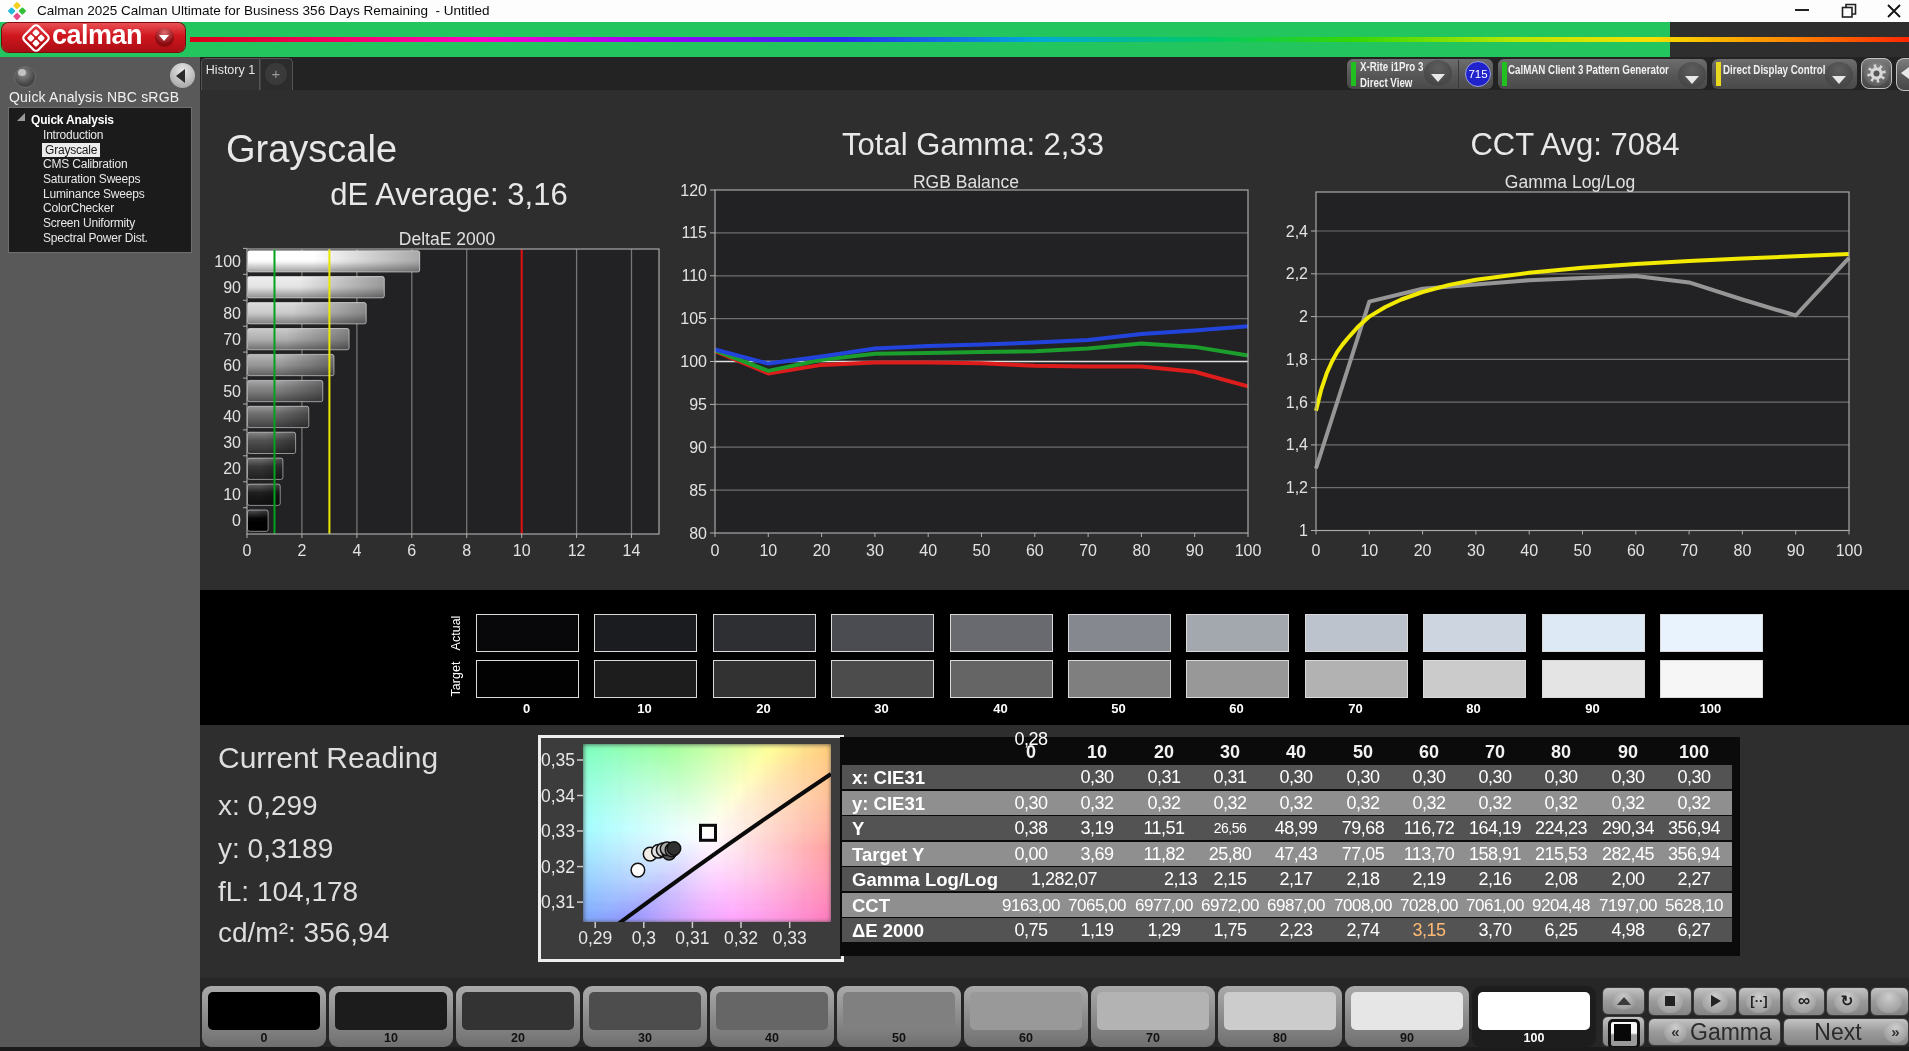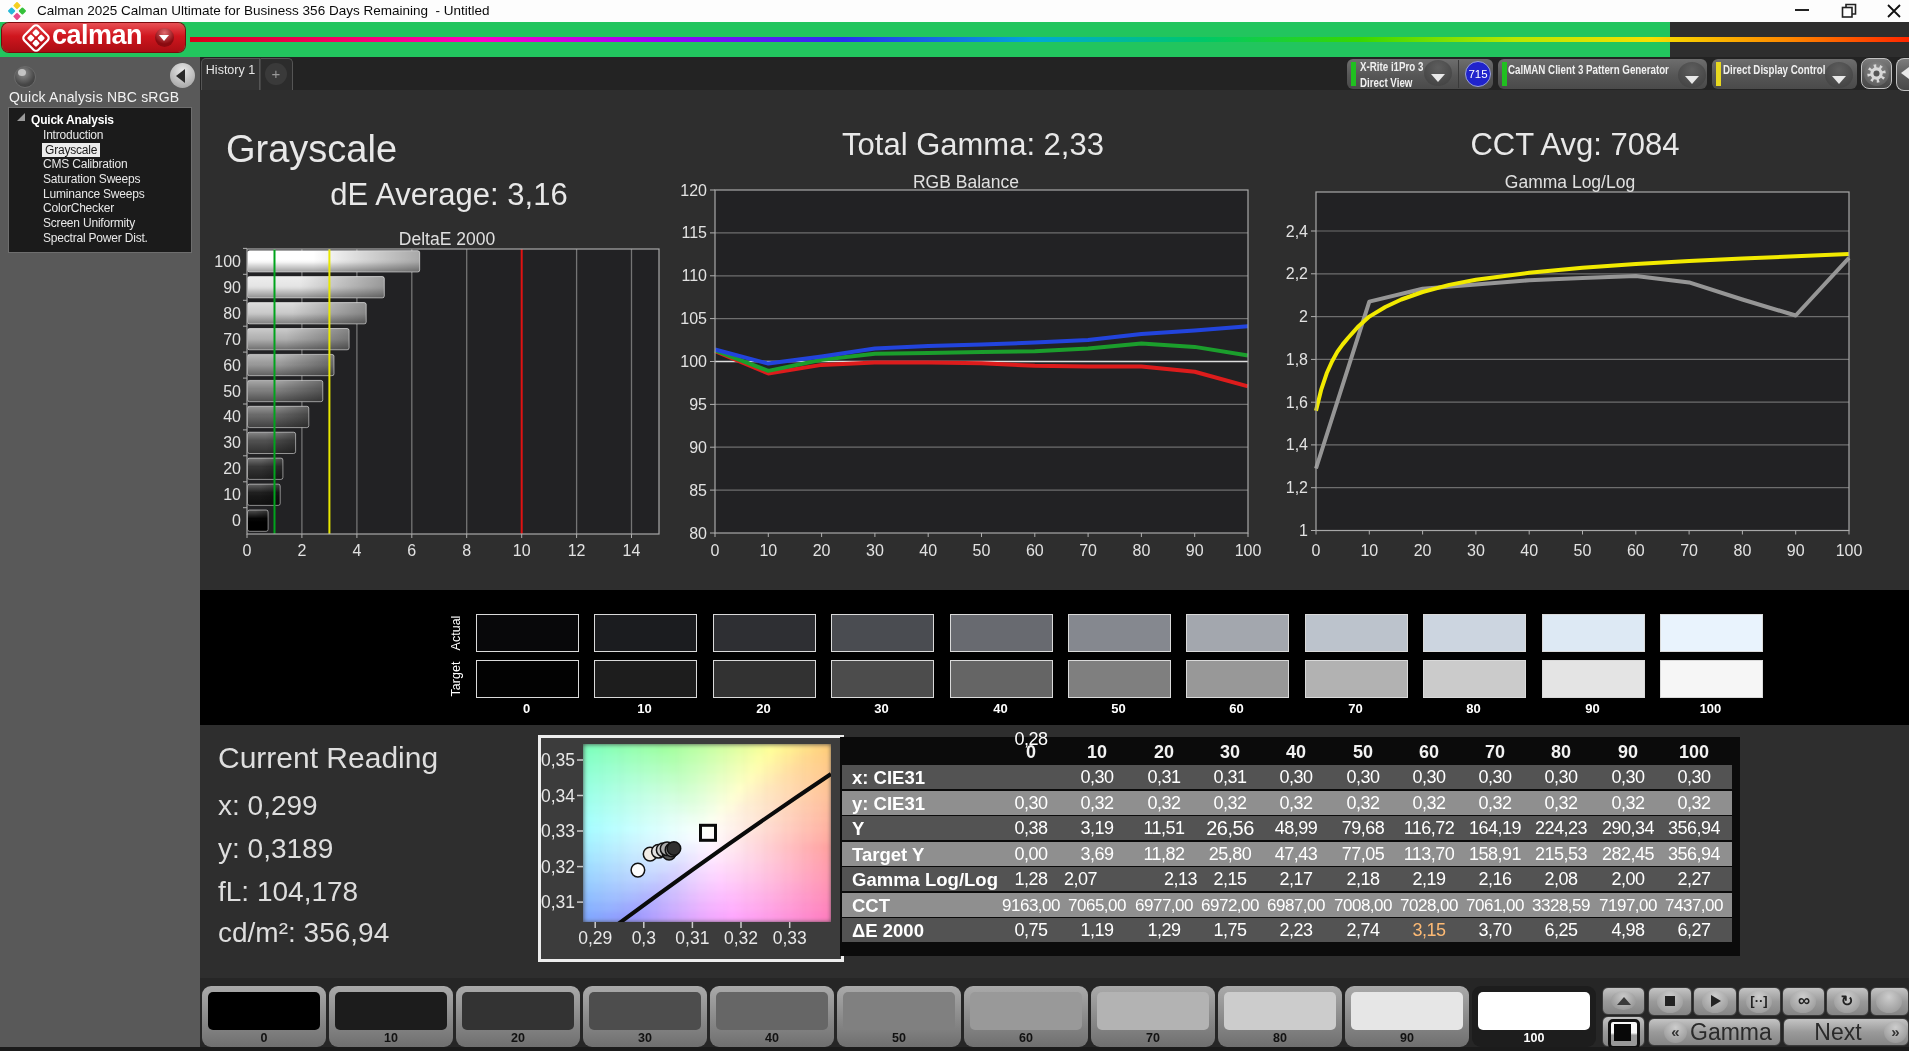--- a/index.html
+++ b/index.html
@@ -900,21 +900,21 @@
 <div style="position:absolute;left:1396px;top:791.5px;width:66px;height:25.5px;line-height:23px;text-align:center;font-size:18px;color:#fff;letter-spacing:-0.5px">0,32</div>
 <div style="position:absolute;left:1462px;top:791.5px;width:66px;height:25.5px;line-height:23px;text-align:center;font-size:18px;color:#fff;letter-spacing:-0.5px">0,32</div>
 <div style="position:absolute;left:1528px;top:791.5px;width:66px;height:25.5px;line-height:23px;text-align:center;font-size:18px;color:#fff;letter-spacing:-0.5px">0,32</div>
 <div style="position:absolute;left:1595px;top:791.5px;width:66px;height:25.5px;line-height:23px;text-align:center;font-size:18px;color:#fff;letter-spacing:-0.5px">0,32</div>
 <div style="position:absolute;left:1661px;top:791.5px;width:66px;height:25.5px;line-height:23px;text-align:center;font-size:18px;color:#fff;letter-spacing:-0.5px">0,32</div>
 <div style="position:absolute;left:842px;top:816.0px;width:890px;height:24.3px;background:#535353"></div>
 <div style="position:absolute;left:852px;top:817.0px;height:25.5px;line-height:23px;font-size:18.5px;font-weight:bold;color:#fff">Y</div>
 <div style="position:absolute;left:998px;top:817.0px;width:66px;height:25.5px;line-height:23px;text-align:center;font-size:18px;color:#fff;letter-spacing:-0.5px">0,38</div>
 <div style="position:absolute;left:1064px;top:817.0px;width:66px;height:25.5px;line-height:23px;text-align:center;font-size:18px;color:#fff;letter-spacing:-0.5px">3,19</div>
 <div style="position:absolute;left:1131px;top:817.0px;width:66px;height:25.5px;line-height:23px;text-align:center;font-size:18px;color:#fff;letter-spacing:-0.5px">11,51</div>
-<div style="position:absolute;left:1197px;top:817.0px;width:66px;height:25.5px;line-height:23px;text-align:center;font-size:20px;color:#fff;letter-spacing:-0.5px">26,56</div>
+<div style="position:absolute;left:1197px;top:817.0px;width:66px;height:25.5px;line-height:23px;text-align:center;font-size:14px;color:#fff;letter-spacing:-0.5px">26,56</div>
 <div style="position:absolute;left:1263px;top:817.0px;width:66px;height:25.5px;line-height:23px;text-align:center;font-size:18px;color:#fff;letter-spacing:-0.5px">48,99</div>
 <div style="position:absolute;left:1330px;top:817.0px;width:66px;height:25.5px;line-height:23px;text-align:center;font-size:18px;color:#fff;letter-spacing:-0.5px">79,68</div>
 <div style="position:absolute;left:1396px;top:817.0px;width:66px;height:25.5px;line-height:23px;text-align:center;font-size:18px;color:#fff;letter-spacing:-0.5px">116,72</div>
 <div style="position:absolute;left:1462px;top:817.0px;width:66px;height:25.5px;line-height:23px;text-align:center;font-size:18px;color:#fff;letter-spacing:-0.5px">164,19</div>
 <div style="position:absolute;left:1528px;top:817.0px;width:66px;height:25.5px;line-height:23px;text-align:center;font-size:18px;color:#fff;letter-spacing:-0.5px">224,23</div>
 <div style="position:absolute;left:1595px;top:817.0px;width:66px;height:25.5px;line-height:23px;text-align:center;font-size:18px;color:#fff;letter-spacing:-0.5px">290,34</div>
 <div style="position:absolute;left:1661px;top:817.0px;width:66px;height:25.5px;line-height:23px;text-align:center;font-size:18px;color:#fff;letter-spacing:-0.5px">356,94</div>
 <div style="position:absolute;left:842px;top:841.5px;width:890px;height:24.3px;background:#8f8f8f"></div>
 <div style="position:absolute;left:852px;top:842.5px;height:25.5px;line-height:23px;font-size:18.5px;font-weight:bold;color:#fff">Target Y</div>
 <div style="position:absolute;left:998px;top:842.5px;width:66px;height:25.5px;line-height:23px;text-align:center;font-size:18px;color:#fff;letter-spacing:-0.5px">0,00</div>
@@ -923,44 +923,44 @@
 <div style="position:absolute;left:1197px;top:842.5px;width:66px;height:25.5px;line-height:23px;text-align:center;font-size:18px;color:#fff;letter-spacing:-0.5px">25,80</div>
 <div style="position:absolute;left:1263px;top:842.5px;width:66px;height:25.5px;line-height:23px;text-align:center;font-size:18px;color:#fff;letter-spacing:-0.5px">47,43</div>
 <div style="position:absolute;left:1330px;top:842.5px;width:66px;height:25.5px;line-height:23px;text-align:center;font-size:18px;color:#fff;letter-spacing:-0.5px">77,05</div>
 <div style="position:absolute;left:1396px;top:842.5px;width:66px;height:25.5px;line-height:23px;text-align:center;font-size:18px;color:#fff;letter-spacing:-0.5px">113,70</div>
 <div style="position:absolute;left:1462px;top:842.5px;width:66px;height:25.5px;line-height:23px;text-align:center;font-size:18px;color:#fff;letter-spacing:-0.5px">158,91</div>
 <div style="position:absolute;left:1528px;top:842.5px;width:66px;height:25.5px;line-height:23px;text-align:center;font-size:18px;color:#fff;letter-spacing:-0.5px">215,53</div>
 <div style="position:absolute;left:1595px;top:842.5px;width:66px;height:25.5px;line-height:23px;text-align:center;font-size:18px;color:#fff;letter-spacing:-0.5px">282,45</div>
 <div style="position:absolute;left:1661px;top:842.5px;width:66px;height:25.5px;line-height:23px;text-align:center;font-size:18px;color:#fff;letter-spacing:-0.5px">356,94</div>
 <div style="position:absolute;left:842px;top:867.0px;width:890px;height:24.3px;background:#535353"></div>
 <div style="position:absolute;left:852px;top:868.0px;height:25.5px;line-height:23px;font-size:18.5px;font-weight:bold;color:#fff">Gamma Log/Log</div>
-<div style="position:absolute;left:998px;top:868.0px;width:66px;height:25.5px;line-height:23px;text-align:center;font-size:18px;color:#fff;letter-spacing:-0.5px">1,28</div>
+<div style="position:absolute;left:998px;top:868.0px;width:66px;height:25.5px;line-height:23px;text-align:right;font-size:18px;color:#fff;letter-spacing:-0.5px">1,28</div>
 <div style="position:absolute;left:1064px;top:868.0px;width:66px;height:25.5px;line-height:23px;text-align:left;font-size:18px;color:#fff;letter-spacing:-0.5px">2,07</div>
 <div style="position:absolute;left:1131px;top:868.0px;width:66px;height:25.5px;line-height:23px;text-align:right;font-size:18px;color:#fff;letter-spacing:-0.5px">2,13</div>
 <div style="position:absolute;left:1197px;top:868.0px;width:66px;height:25.5px;line-height:23px;text-align:center;font-size:18px;color:#fff;letter-spacing:-0.5px">2,15</div>
 <div style="position:absolute;left:1263px;top:868.0px;width:66px;height:25.5px;line-height:23px;text-align:center;font-size:18px;color:#fff;letter-spacing:-0.5px">2,17</div>
 <div style="position:absolute;left:1330px;top:868.0px;width:66px;height:25.5px;line-height:23px;text-align:center;font-size:18px;color:#fff;letter-spacing:-0.5px">2,18</div>
 <div style="position:absolute;left:1396px;top:868.0px;width:66px;height:25.5px;line-height:23px;text-align:center;font-size:18px;color:#fff;letter-spacing:-0.5px">2,19</div>
 <div style="position:absolute;left:1462px;top:868.0px;width:66px;height:25.5px;line-height:23px;text-align:center;font-size:18px;color:#fff;letter-spacing:-0.5px">2,16</div>
 <div style="position:absolute;left:1528px;top:868.0px;width:66px;height:25.5px;line-height:23px;text-align:center;font-size:18px;color:#fff;letter-spacing:-0.5px">2,08</div>
 <div style="position:absolute;left:1595px;top:868.0px;width:66px;height:25.5px;line-height:23px;text-align:center;font-size:18px;color:#fff;letter-spacing:-0.5px">2,00</div>
 <div style="position:absolute;left:1661px;top:868.0px;width:66px;height:25.5px;line-height:23px;text-align:center;font-size:18px;color:#fff;letter-spacing:-0.5px">2,27</div>
 <div style="position:absolute;left:842px;top:892.5px;width:890px;height:24.3px;background:#8f8f8f"></div>
 <div style="position:absolute;left:852px;top:893.5px;height:25.5px;line-height:23px;font-size:18.5px;font-weight:bold;color:#fff">CCT</div>
 <div style="position:absolute;left:998px;top:893.5px;width:66px;height:25.5px;line-height:23px;text-align:center;font-size:17px;color:#fff;letter-spacing:-0.5px">9163,00</div>
 <div style="position:absolute;left:1064px;top:893.5px;width:66px;height:25.5px;line-height:23px;text-align:center;font-size:17px;color:#fff;letter-spacing:-0.5px">7065,00</div>
 <div style="position:absolute;left:1131px;top:893.5px;width:66px;height:25.5px;line-height:23px;text-align:center;font-size:17px;color:#fff;letter-spacing:-0.5px">6977,00</div>
 <div style="position:absolute;left:1197px;top:893.5px;width:66px;height:25.5px;line-height:23px;text-align:center;font-size:17px;color:#fff;letter-spacing:-0.5px">6972,00</div>
 <div style="position:absolute;left:1263px;top:893.5px;width:66px;height:25.5px;line-height:23px;text-align:center;font-size:17px;color:#fff;letter-spacing:-0.5px">6987,00</div>
 <div style="position:absolute;left:1330px;top:893.5px;width:66px;height:25.5px;line-height:23px;text-align:center;font-size:17px;color:#fff;letter-spacing:-0.5px">7008,00</div>
 <div style="position:absolute;left:1396px;top:893.5px;width:66px;height:25.5px;line-height:23px;text-align:center;font-size:17px;color:#fff;letter-spacing:-0.5px">7028,00</div>
 <div style="position:absolute;left:1462px;top:893.5px;width:66px;height:25.5px;line-height:23px;text-align:center;font-size:17px;color:#fff;letter-spacing:-0.5px">7061,00</div>
-<div style="position:absolute;left:1528px;top:893.5px;width:66px;height:25.5px;line-height:23px;text-align:center;font-size:17px;color:#fff;letter-spacing:-0.5px">3328,59</div>
+<div style="position:absolute;left:1528px;top:893.5px;width:66px;height:25.5px;line-height:23px;text-align:center;font-size:17px;color:#fff;letter-spacing:-0.5px">9204,48</div>
 <div style="position:absolute;left:1595px;top:893.5px;width:66px;height:25.5px;line-height:23px;text-align:center;font-size:17px;color:#fff;letter-spacing:-0.5px">7197,00</div>
-<div style="position:absolute;left:1661px;top:893.5px;width:66px;height:25.5px;line-height:23px;text-align:center;font-size:17px;color:#fff;letter-spacing:-0.5px">7437,00</div>
+<div style="position:absolute;left:1661px;top:893.5px;width:66px;height:25.5px;line-height:23px;text-align:center;font-size:17px;color:#fff;letter-spacing:-0.5px">5628,10</div>
 <div style="position:absolute;left:842px;top:917.9px;width:890px;height:24.3px;background:#535353"></div>
 <div style="position:absolute;left:852px;top:918.9px;height:25.5px;line-height:23px;font-size:18.5px;font-weight:bold;color:#fff">ΔE 2000</div>
 <div style="position:absolute;left:998px;top:918.9px;width:66px;height:25.5px;line-height:23px;text-align:center;font-size:18px;color:#fff;letter-spacing:-0.5px">0,75</div>
 <div style="position:absolute;left:1064px;top:918.9px;width:66px;height:25.5px;line-height:23px;text-align:center;font-size:18px;color:#fff;letter-spacing:-0.5px">1,19</div>
 <div style="position:absolute;left:1131px;top:918.9px;width:66px;height:25.5px;line-height:23px;text-align:center;font-size:18px;color:#fff;letter-spacing:-0.5px">1,29</div>
 <div style="position:absolute;left:1197px;top:918.9px;width:66px;height:25.5px;line-height:23px;text-align:center;font-size:18px;color:#fff;letter-spacing:-0.5px">1,75</div>
 <div style="position:absolute;left:1263px;top:918.9px;width:66px;height:25.5px;line-height:23px;text-align:center;font-size:18px;color:#fff;letter-spacing:-0.5px">2,23</div>
 <div style="position:absolute;left:1330px;top:918.9px;width:66px;height:25.5px;line-height:23px;text-align:center;font-size:18px;color:#fff;letter-spacing:-0.5px">2,74</div>
 <div style="position:absolute;left:1396px;top:918.9px;width:66px;height:25.5px;line-height:23px;text-align:center;font-size:18px;color:#fdba74;letter-spacing:-0.5px">3,15</div>
 <div style="position:absolute;left:1462px;top:918.9px;width:66px;height:25.5px;line-height:23px;text-align:center;font-size:18px;color:#fff;letter-spacing:-0.5px">3,70</div>

